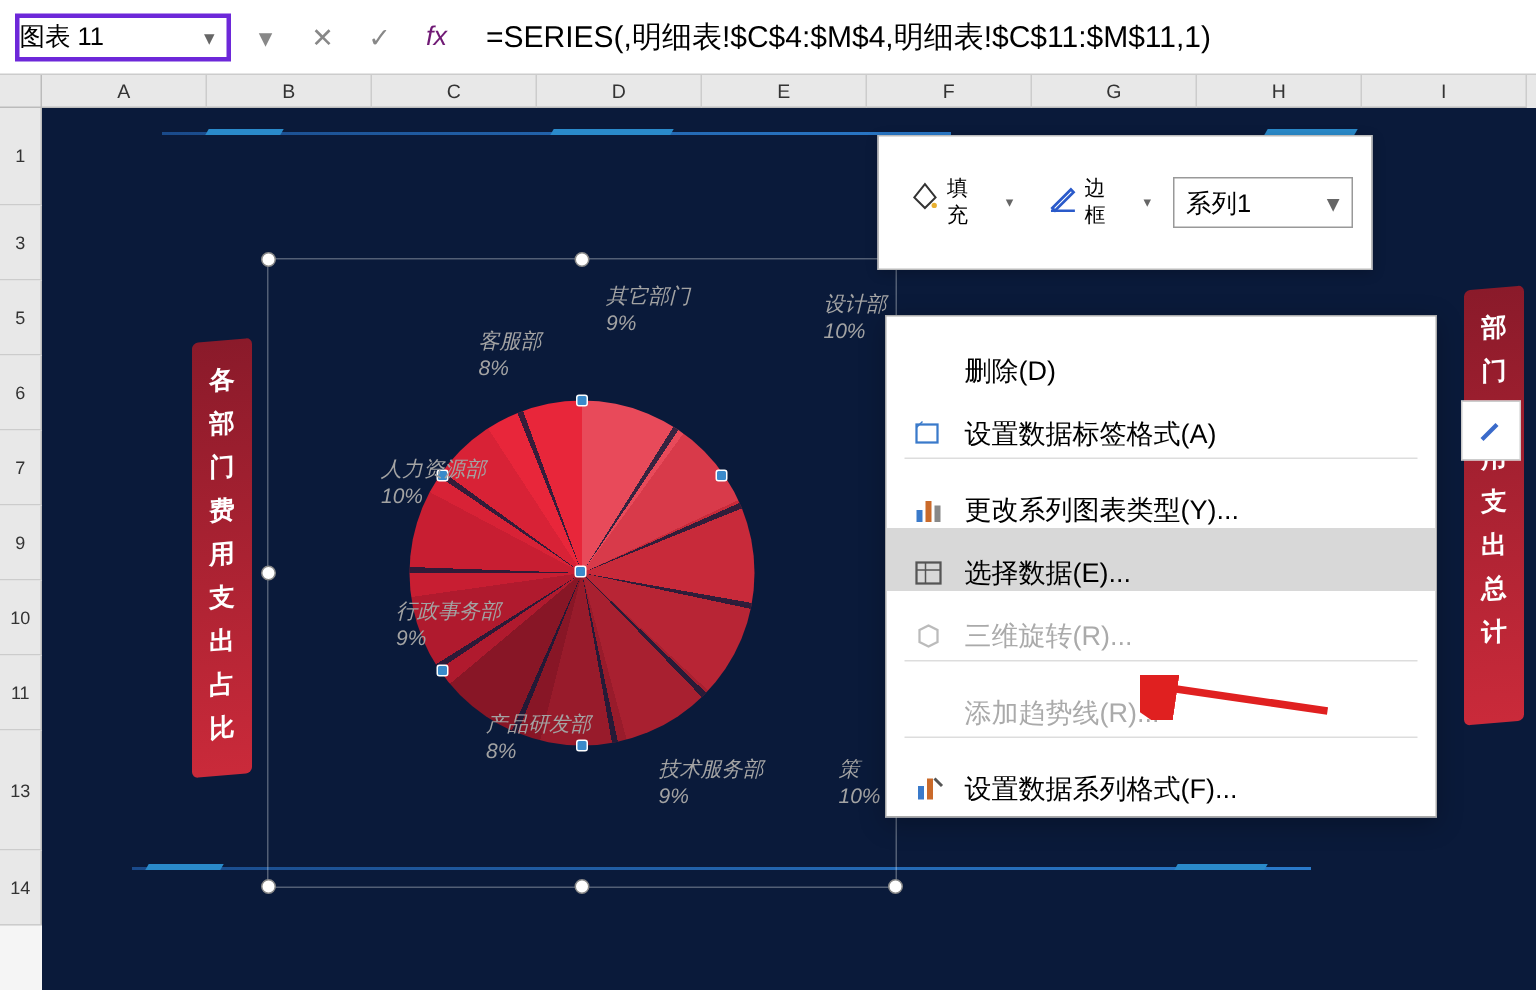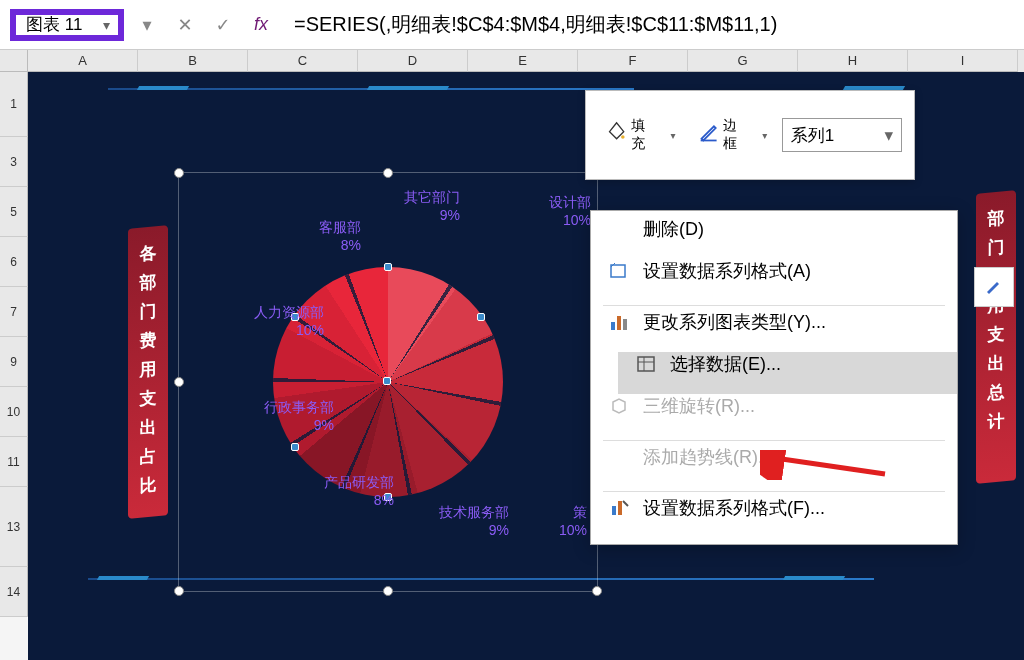--- a/index.html
+++ b/index.html
@@ -1,20 +1,20 @@
 <!DOCTYPE html>
 <html><head>
 <meta charset="utf-8">
 <style>
 * { box-sizing: border-box; margin: 0; padding: 0; font-family: "Microsoft YaHei", sans-serif; }
 body { background: #f5f5f5; width: 1024px; height: 660px; overflow: hidden; position: relative; }
 
 
 .formula-bar { display: flex; align-items: center; height: 50px; background: #fff; border-bottom: 1px solid #ccc; padding: 0 10px; gap: 8px; }
-.name-box { width: 114px; height: 32px; border: 6px solid #6d28d9; display: flex; align-items: center; padding: 0 10px; font-size: 17px; position: relative; }
+.name-box { width: 144px; height: 32px; border: 3px solid #6d28d9; display: flex; align-items: center; padding: 0 0; font-size: 17px; position: relative; }
 .name-box::after { content: "▾"; position: absolute; right: 8px; color: #666; font-size: 14px; }
 .fb-btn { width: 30px; height: 30px; display: flex; align-items: center; justify-content: center; font-size: 18px; color: #888; cursor: pointer; }
 .fb-fx { font-style: italic; font-size: 18px; color: #701a75; width: 30px; text-align: center; }
 .formula-input { flex: 1; height: 32px; border: none; font-size: 20px; padding: 0 10px; outline: none; }
 
 
 .grid-area { position: relative; height: 610px; }
 .col-headers { display: flex; height: 22px; background: #e8e8e8; }
 .row-hdr-space { width: 28px; border-right: 1px solid #bbb; border-bottom: 1px solid #bbb; background: #e8e8e8; }
 .col-hdr { width: 110px; text-align: center; font-size: 13px; border-right: 1px solid #ccc; border-bottom: 1px solid #bbb; line-height: 22px; color: #333; }
@@ -58,34 +58,34 @@
     #c81e32 262deg 298deg,
     #d82236 298deg 327deg,
     #e8263a 327deg 360deg
   );
 }
 .pie::after{content:"";position:absolute;inset:0;border-radius:50%;background:
   repeating-conic-gradient(transparent 0deg 32deg, rgba(10,26,58,0.8) 32deg 34deg);
   pointer-events:none;}
 .pie-sel{position:absolute;width:8px;height:8px;border:1px solid #fff;background:#3a8aca;border-radius:2px}
 
-.slice-label { position: absolute; color: #8b5cf6; font-size: 14px; text-align: right; line-height: 1.3; white-space: nowrap; }
+.slice-label { position: absolute; color: #a3a3a3; font-size: 14px; text-align: left; line-height: 1.3; white-space: nowrap; font-style: italic; }
 
 
 .mini-toolbar { position: absolute; left: 585px; top: 90px; width: 330px; height: 90px; background: #fff; border: 1px solid #bbb; box-shadow: 0 2px 8px rgba(0,0,0,0.2); display: flex; align-items: center; padding: 8px 12px; gap: 10px; }
 .mt-btn { display: flex; flex-direction: row; align-items: center; gap: 4px; font-size: 14px; cursor: pointer; padding: 4px 8px; }
 .mt-icon { width: 28px; height: 28px; position: relative; }
 .mt-drop { width: 12px; font-size: 10px; color: #666; }
 .series-select { width: 150px; height: 34px; border: 1px solid #999; font-size: 17px; padding: 0 8px; display: flex; align-items: center; position: relative; margin-left: auto; }
 .series-select::after { content: "▾"; position: absolute; right: 8px; color: #666; }
 
 
 .context-menu { position: absolute; left: 590px; top: 210px; width: 368px; background: #fff; border: 1px solid #aaa; box-shadow: 0 4px 16px rgba(0,0,0,0.25); padding: 6px 0; }
-.cm-item { display: flex; align-items: flex-start; height: 42px; padding: 0 16px; font-size: 18px; cursor: pointer; gap: 12px; }
-.cm-item.highlighted { background: #d8d8d8; margin-left: 27px; }
+.cm-item { display: flex; align-items: flex-end; height: 42px; padding: 0 16px; font-size: 18px; cursor: pointer; gap: 12px; }
+.cm-item.highlighted { background: #d8d8d8; }
 .cm-item.disabled { color: #aaa; cursor: default; }
 .cm-icon { width: 24px; height: 24px; display: flex; align-items: center; justify-content: center; font-size: 16px; }
 .cm-sep { height: 1px; background: #ddd; margin: 4px 12px; }
 
 
 .arrow { position: absolute; left: 760px; top: 450px; width: 130px; height: 30px; pointer-events: none; z-index: 100; }
 .arrow svg { width: 100%; height: 100%; }
 
 .small-box { position: absolute; right: 10px; top: 195px; width: 40px; height: 40px; background: #fff; border: 1px solid #ccc; display: flex; align-items: center; justify-content: center; }
 </style>
@@ -238,21 +238,21 @@
     <span class="cm-icon"></span>
     <span>删除(D)</span>
   </div>
   <div class="cm-item">
     <span class="cm-icon">
       <svg width="20" height="20">
           <rect x="2" y="4" width="14" height="12" fill="none" stroke="#3a7aca" stroke-width="1.5"></rect>
           <path d="M6 2 L2 6" stroke="#3a7aca"></path>
         </svg>
     </span>
-    <span>设置数据系列格式(A)</span>
+    <span>设置数据标签格式(A)</span>
   </div>
   <div class="cm-sep"></div>
   <div class="cm-item">
     <span class="cm-icon">
       <svg width="20" height="20">
           <rect x="2" y="10" width="4" height="8" fill="#3a7aca"></rect>
           <rect x="8" y="4" width="4" height="14" fill="#ca6a2a"></rect>
           <rect x="14" y="7" width="4" height="11" fill="#888"></rect>
         </svg>
     </span>

